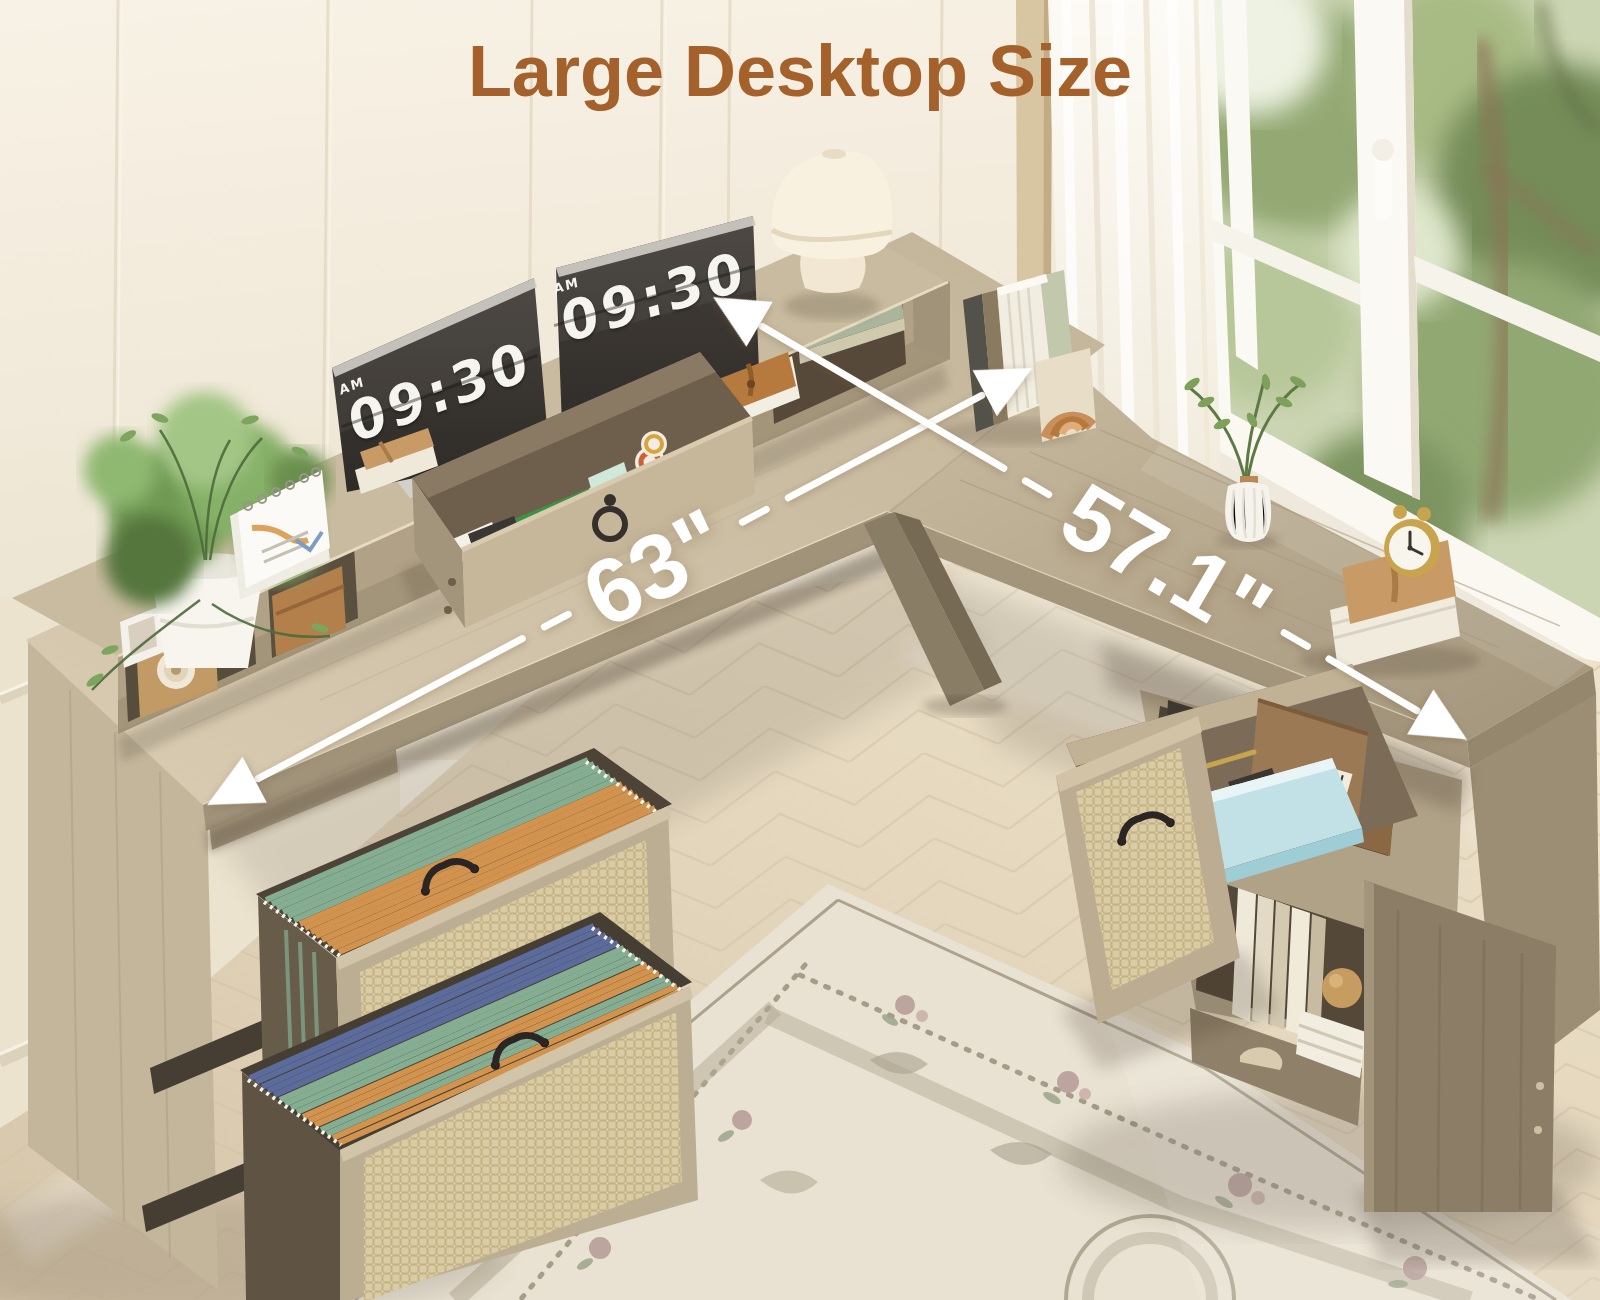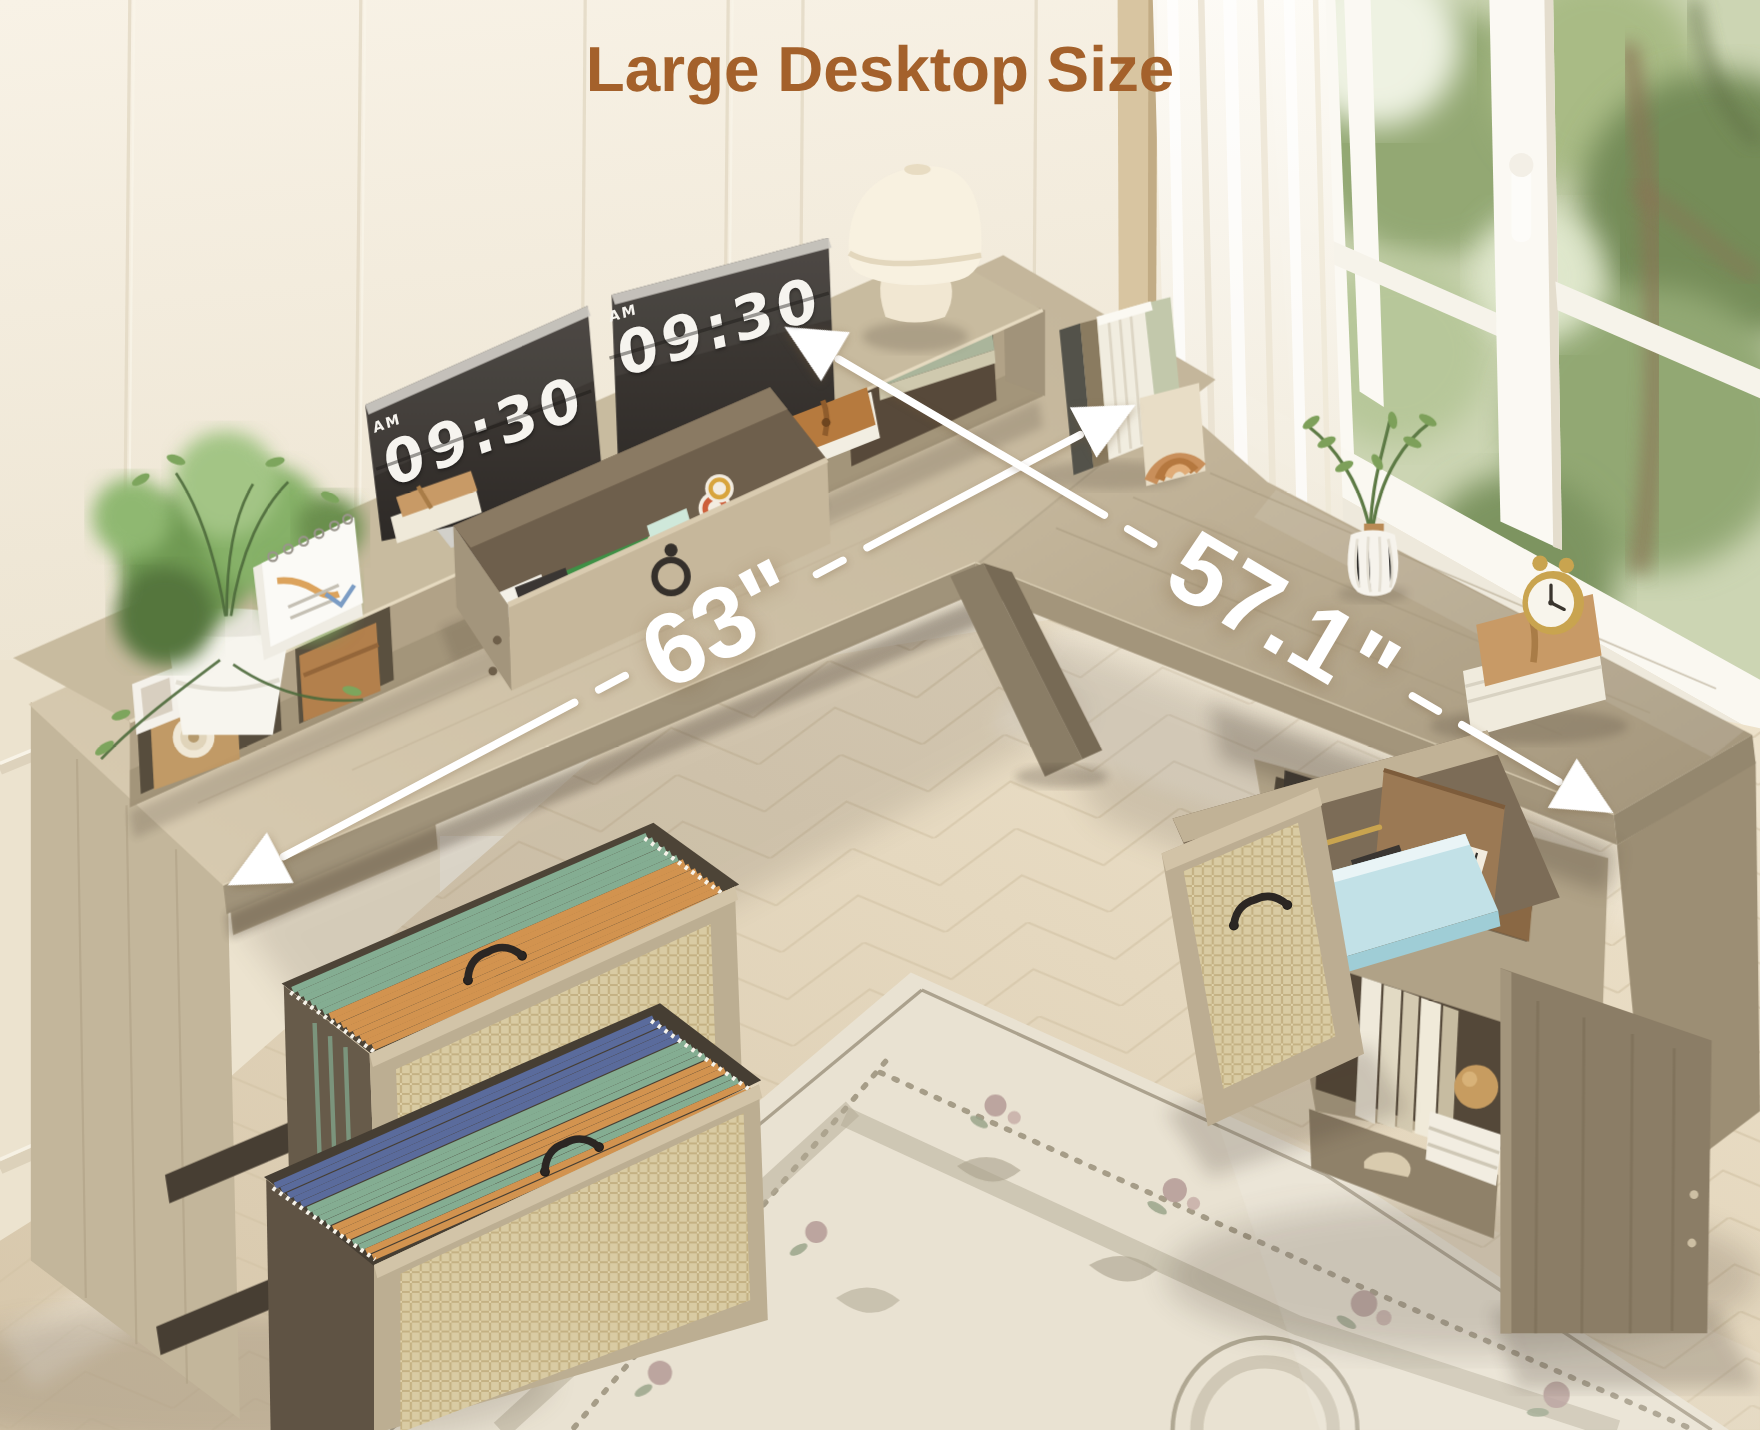--- a/index.html
+++ b/index.html
@@ -3,21 +3,21 @@
 <meta charset="utf-8">
 <style>
   html,body { margin:0; padding:0; background:#ddd; }
   .stage {
     position:relative; width:1600px; height:1300px; overflow:hidden;
     background:#f2ecdf; font-family:"Liberation Sans",sans-serif;
   }
   .stage svg { position:absolute; left:0; top:0; }
   .title {
     position:absolute; top:30px; left:0; width:100%; text-align:center;
-    font-size:58px; font-weight:800; color:#a4612b; letter-spacing:0px;
+    font-size:72px; font-weight:800; color:#a4612b; letter-spacing:0px;
   }
   
   .dim {
     position:absolute; height:0; display:flex; align-items:center;
     transform-origin:0 50%; pointer-events:none;
   }
   .dim .seg { height:7px; background:#fff; border-radius:4px;
     box-shadow:0 2px 7px rgba(115,90,55,.30); }
   .dim .dash { width:34px; flex:none; }
   .dim .gap { width:18px; flex:none; }

